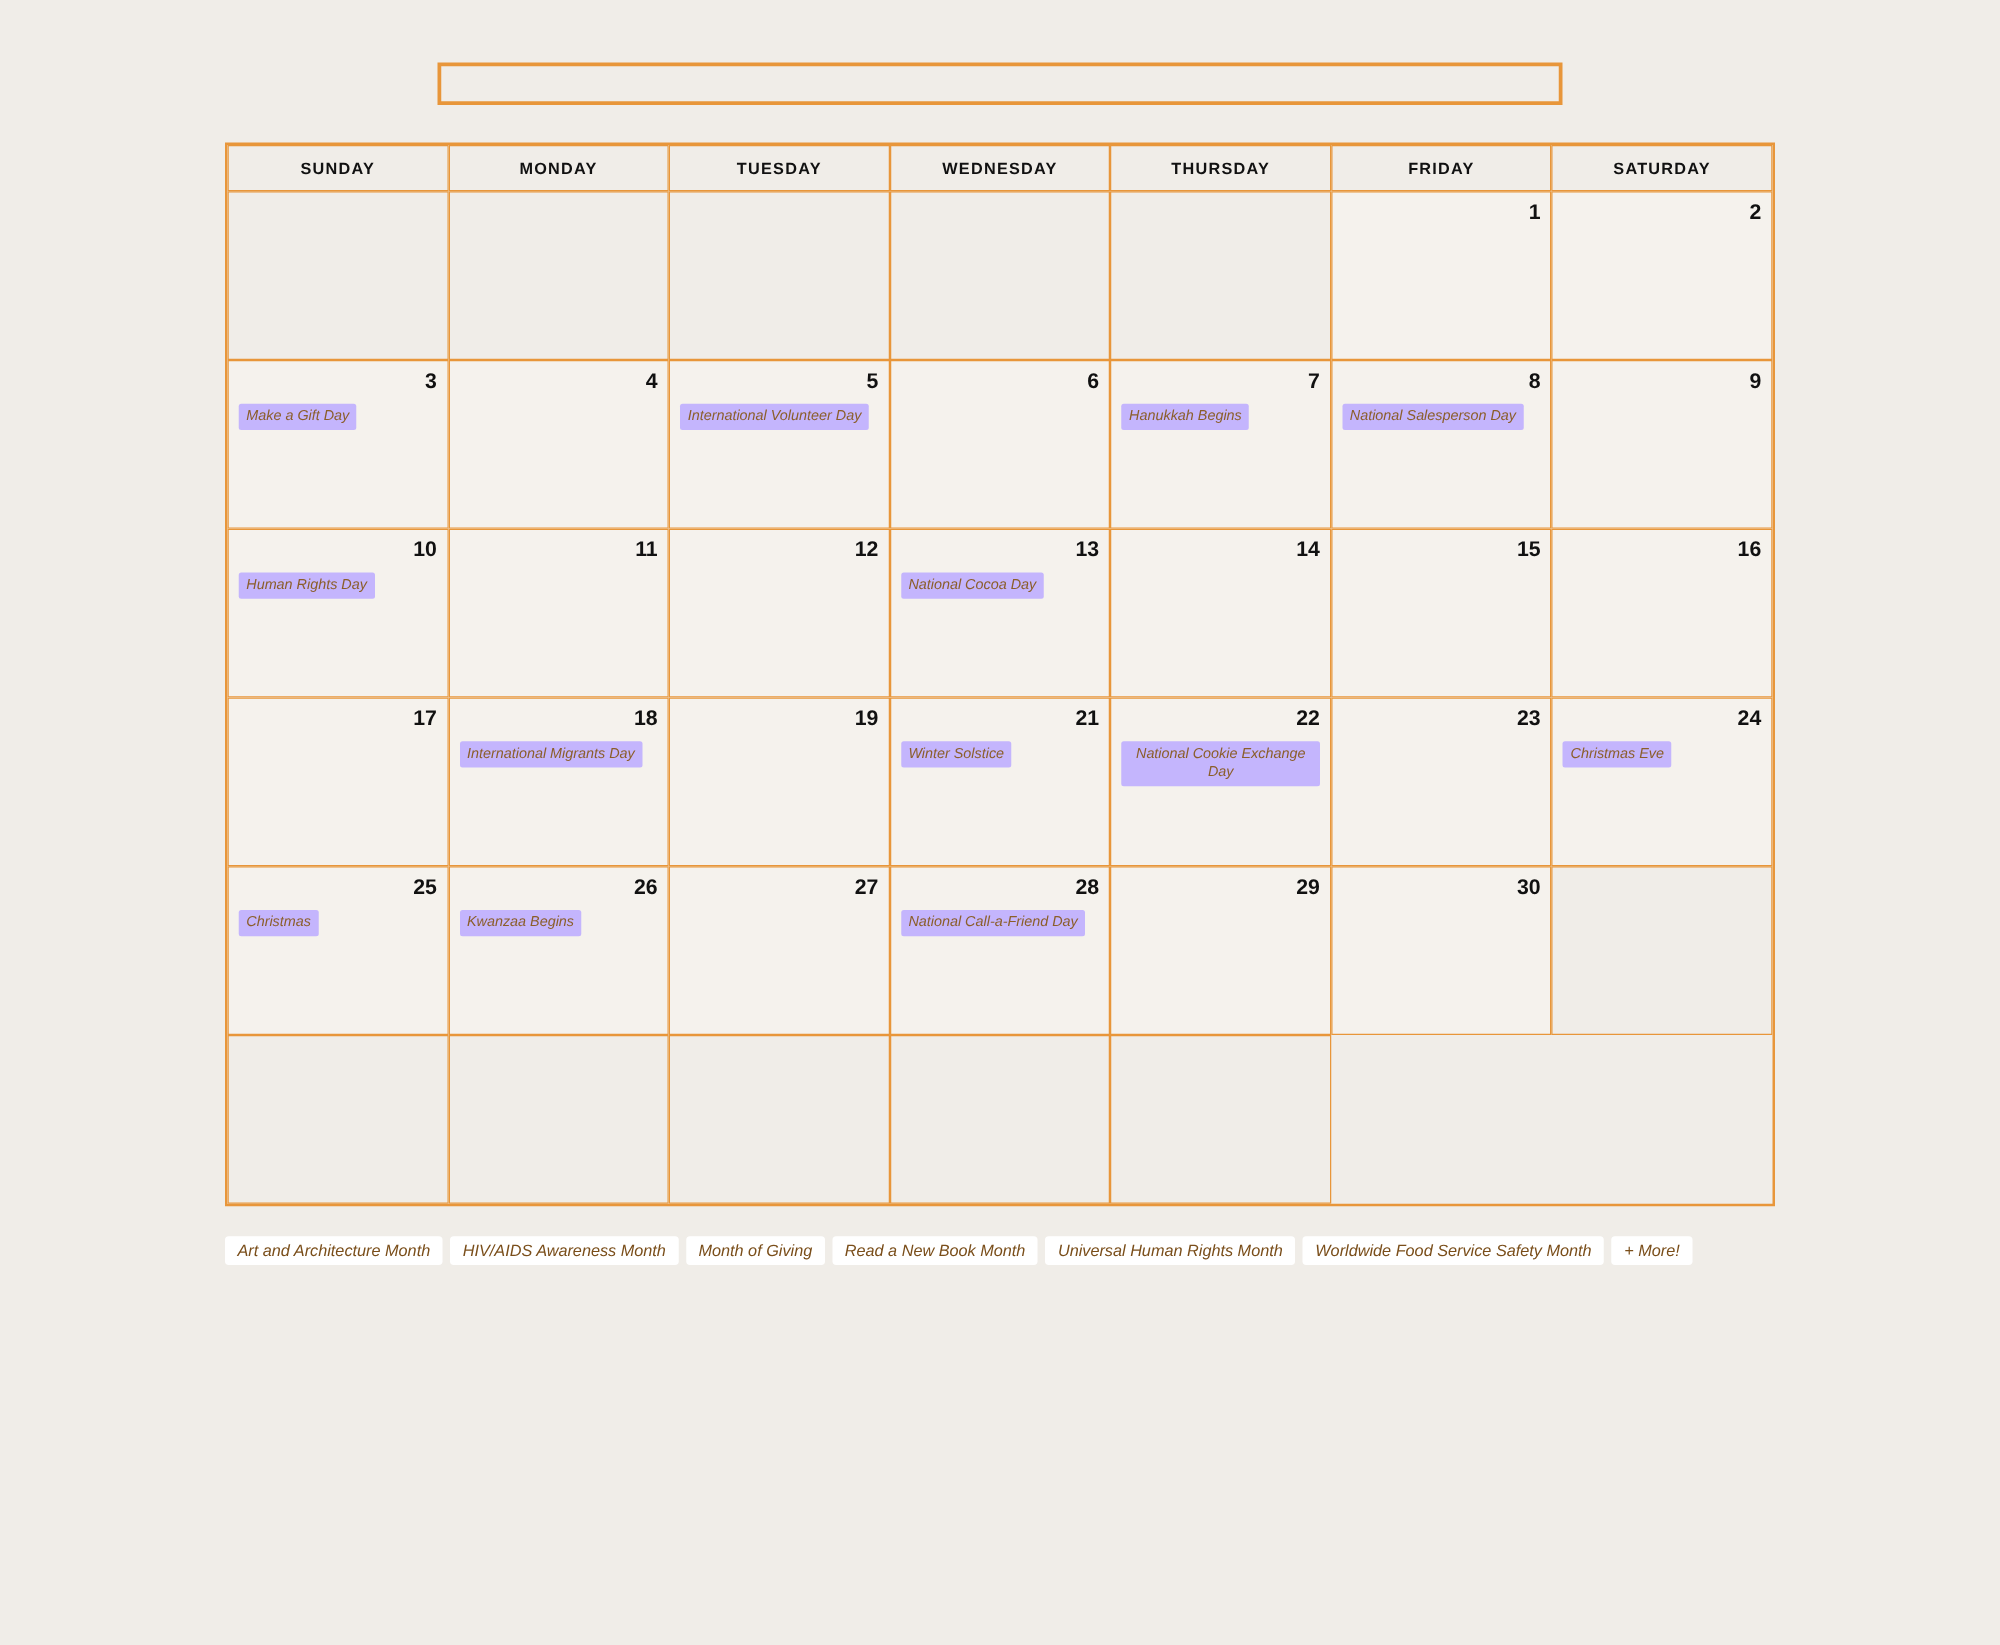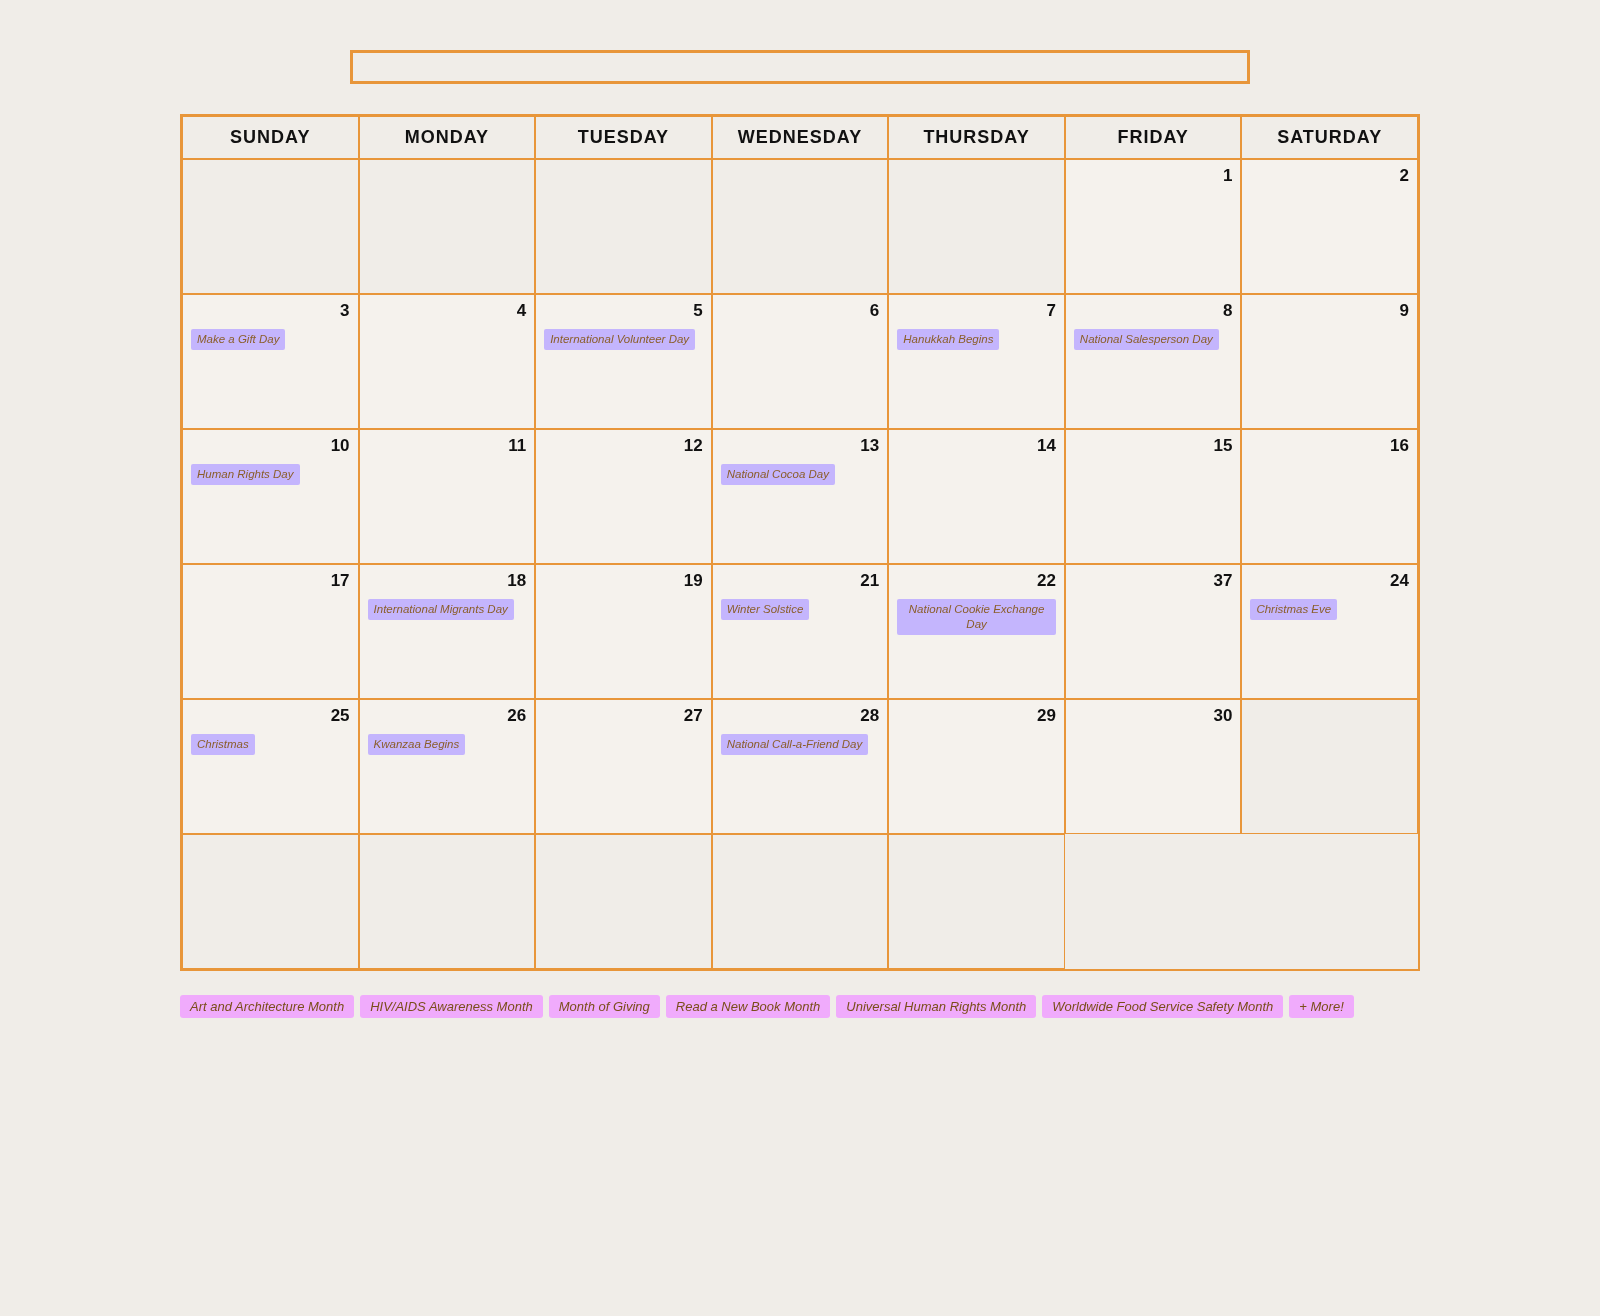--- a/index.html
+++ b/index.html
@@ -32,21 +32,21 @@
     .calendar-grid {
       border: 2px solid #e8963a;
       display: grid;
       grid-template-columns: repeat(7, 1fr);
     }
     .day-header {
       border: 1.5px solid #e8963a;
       text-align: center;
       padding: 10px 4px;
       font-weight: 700;
-      font-size: 18px;
+      font-size: 13px;
       letter-spacing: 1px;
       color: #111;
       background: #f0ede8;
     }
     .day-cell {
       border: 1.5px solid #e8963a;
       min-height: 135px;
       padding: 6px 8px;
       position: relative;
       background: #f5f2ed;
@@ -84,21 +84,21 @@
       letter-spacing: 0.5px;
       color: #111;
       margin-bottom: 8px;
     }
     .monthly-tags {
       display: flex;
       flex-wrap: wrap;
       gap: 6px;
     }
     .monthly-tag {
-      background: #f0abfc;
+      background: #ffffff;
       color: #7a4e1a;
       font-style: italic;
       font-size: 13px;
       padding: 4px 10px;
       border-radius: 3px;
     }
   </style>
 </head>
 <body>
 
@@ -160,21 +160,21 @@
       <div class="day-cell">
         <span class="day-number">17</span>
       </div>
       <div class="day-cell"><span class="day-number">18</span><span class="event-badge">International Migrants Day</span></div>
       <div class="day-cell">
         <span class="day-number">19</span>
       </div>
       <div class="day-cell"><span class="day-number">21</span><span class="event-badge">Winter Solstice</span></div>
       <div class="day-cell"><span class="day-number">22</span><span class="event-badge">National Cookie Exchange Day</span></div>
       <div class="day-cell">
-        <span class="day-number">37</span>
+        <span class="day-number">23</span>
       </div>
       <div class="day-cell"><span class="day-number">24</span><span class="event-badge">Christmas Eve</span></div>
       <div class="day-cell"><span class="day-number">25</span><span class="event-badge">Christmas</span></div>
       <div class="day-cell"><span class="day-number">26</span><span class="event-badge">Kwanzaa Begins</span></div>
       <div class="day-cell">
         <span class="day-number">27</span>
       </div>
       <div class="day-cell"><span class="day-number">28</span><span class="event-badge">National Call-a-Friend Day</span></div>
       <div class="day-cell">
         <span class="day-number">29</span>

